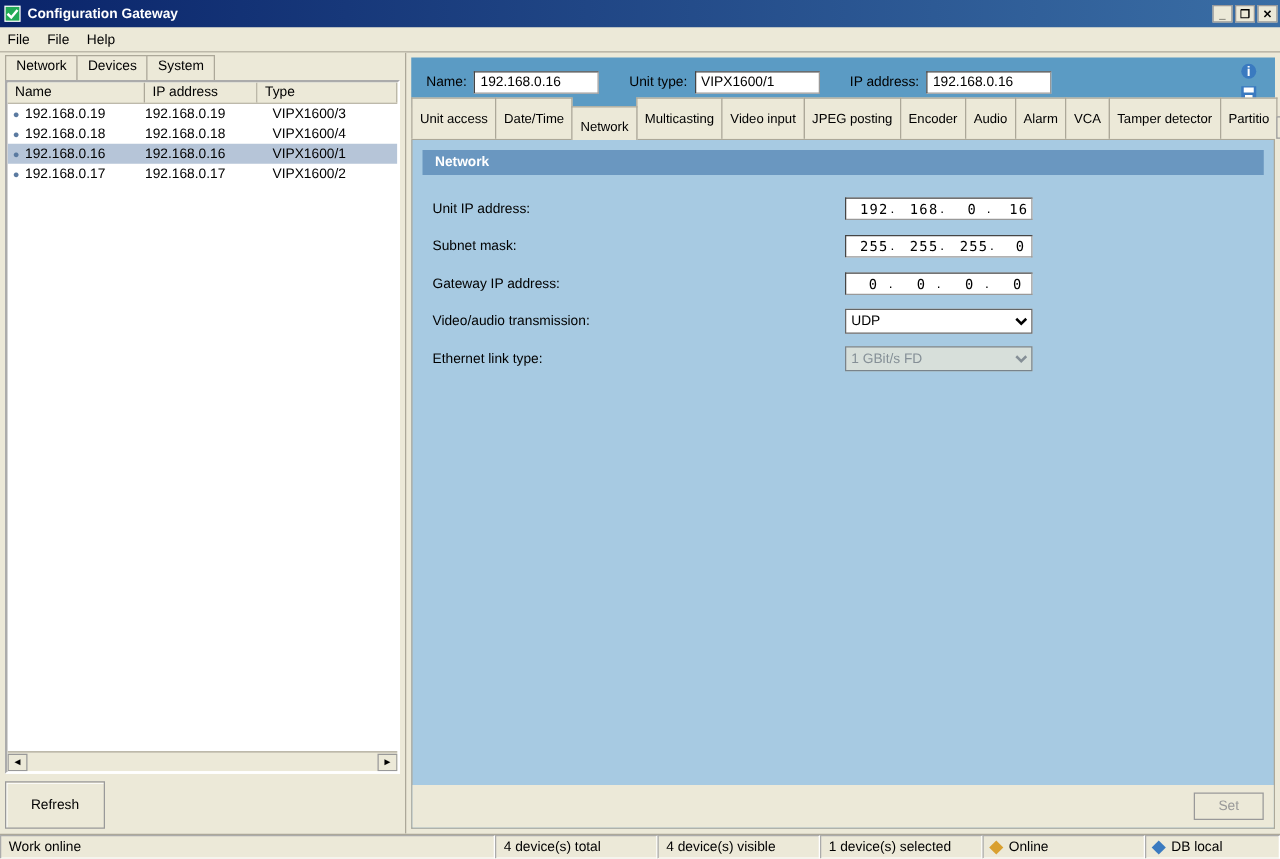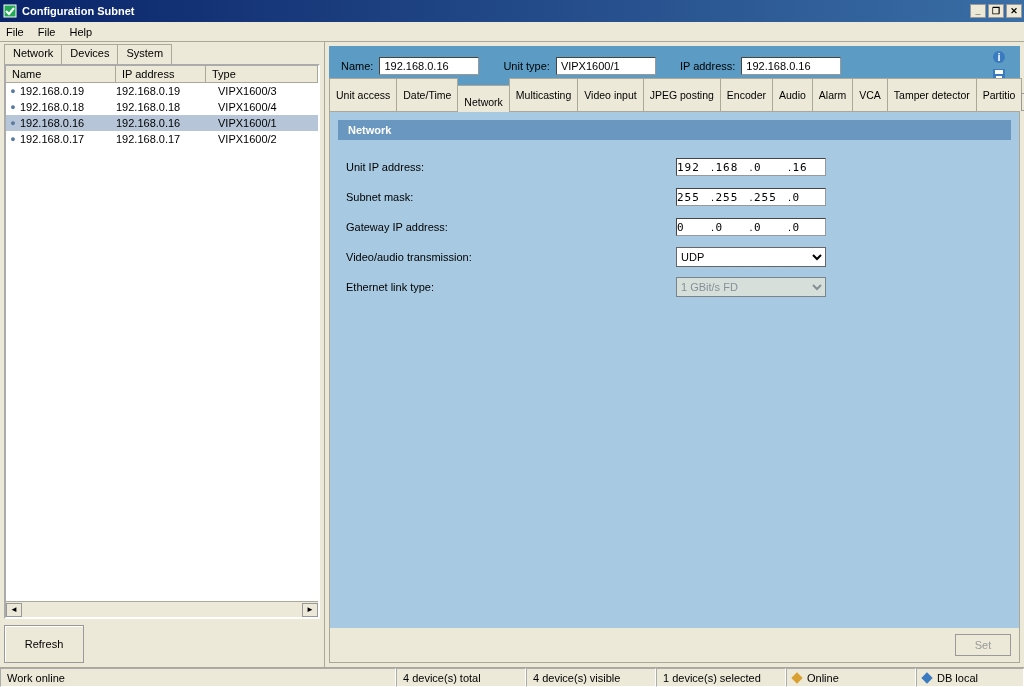--- a/index.html
+++ b/index.html
@@ -52,21 +52,21 @@
 .rtab.active { background:#ece9d8; position:relative; top:1px; padding-bottom:4px;}
 .tab-arrows { margin-left:auto; display:flex;}
 .tab-arrows .ar { width:14px;height:18px;border:1px solid #999;background:#ece9d8;display:flex;align-items:center;justify-content:center;font-size:8px;}
 
 .config-body { flex:1; margin: 0 0 0 4px; border:1px solid #aca899; border-top:none; background:#a7cae2; display:flex; flex-direction:column; padding:8px;}
 .panel-title-bar { background:#6a97c0; color:#fff; font-weight:bold; padding:4px 10px; margin-bottom:12px;}
 .form-body { flex:1; padding: 0 8px;}
 .form-row { display:flex; align-items:center; height:30px;}
 .form-row label { width: 330px; color:#000;}
 .ip-input { display:flex; background:#fff; border:1px inset #999; height:18px; align-items:center; width:150px;}
-.ip-input span.oct { flex:1; text-align:left; font-family: monospace; letter-spacing:1px;}
+.ip-input span.oct { flex:1; text-align:center; font-family: monospace; letter-spacing:1px;margin-left:11px;}
 .ip-input span.dot { width:6px; text-align:center;}
 select.formsel { width:150px; height:20px; border:1px solid #666; background:#fff;}
 select.formsel.disabled { background:#ece9d8; color:#777;}
 .bottom-set { margin-top:auto; display:flex; justify-content:flex-end; padding:6px 8px; background:#ece9d8; margin:-8px; margin-top:auto;}
 .set-btn { width:56px; height:22px; border:1px solid #999; background:#ece9d8; color:#999;}
 
 .statusbar { height:20px; border-top:1px solid #aca899; background:#ece9d8; display:flex;}
 .statusbar .cell { border:1px inset #fff; padding:2px 6px; display:flex; align-items:center; gap:4px;}
 .sb-work { width: 396px;}
 .sb { width: 130px;}
@@ -76,21 +76,21 @@
 </head>
 <body>
 
 <div class="titlebar">
   <div class="icon">
     <svg width="14" height="14">
         <rect x="1" y="1" width="12" height="12" fill="#2a5" stroke="#fff"></rect>
         <path d="M3 7 L6 10 L11 4" stroke="#fff" fill="none" stroke-width="2"></path>
       </svg>
   </div>
-  <span class="title">Configuration Subnet</span>
+  <span class="title">Configuration Gateway</span>
   <div class="winbtns">
     <div class="winbtn">_</div>
     <div class="winbtn">❐</div>
     <div class="winbtn">✕</div>
   </div>
 </div>
 
 <div class="menubar">
   <span>File</span>
   <span>File</span>

